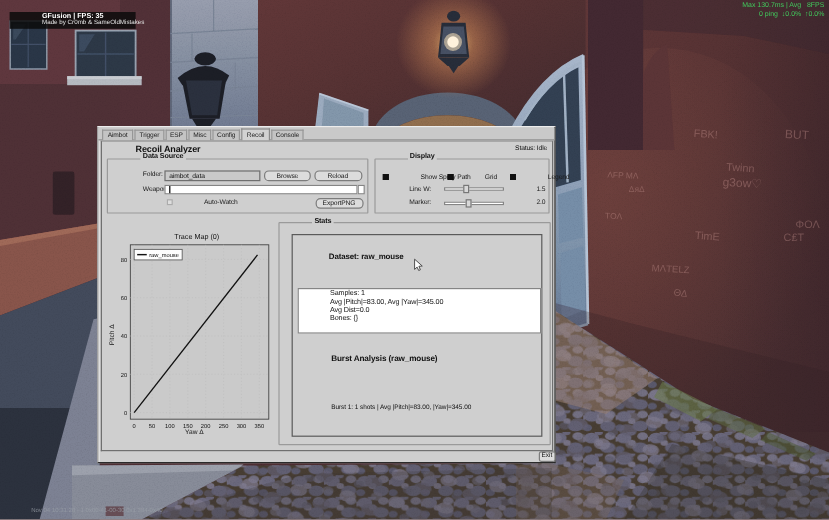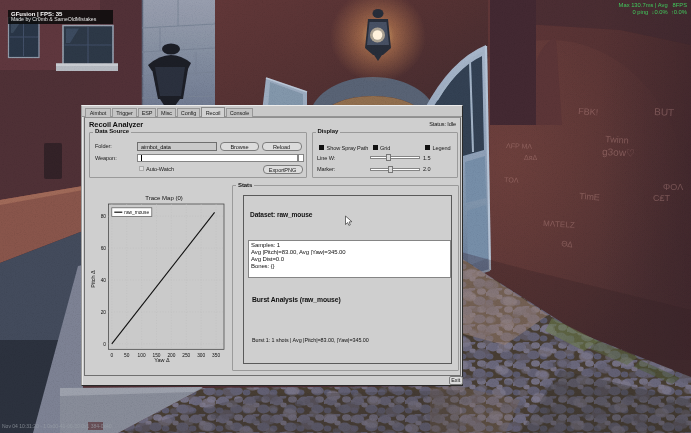--- a/index.html
+++ b/index.html
@@ -1,16 +1,16 @@
 <!DOCTYPE html>
 <html><head><meta charset="utf-8"><style>
 html,body{margin:0;padding:0;}
 #scene{position:relative;width:691px;height:433px;overflow:hidden;background:#44282c;font-family:"Liberation Sans",sans-serif;}
 #scene *{position:absolute;box-sizing:border-box;}
-.t{white-space:nowrap;}
+.t{white-space:nowrap;margin-left:24px;}
 .tab{top:2px;height:9px;background:#c4c4c4;border:1px solid #979797;border-bottom:none;font-size:5.5px;letter-spacing:-0.1px;text-align:center;line-height:8.5px;color:#222;}
 .tab.sel{top:1px;height:11px;background:#d2d2d2;line-height:10px;border-color:#8a8a8a;}
 .grp{border:1px solid #9a9a9a;border-radius:1px;}
 .grplbl{font-size:6px;font-weight:bold;background:#cfcfcf;padding:0 2px;line-height:6px;letter-spacing:-0.1px;}
 .lbl{font-size:5.6px;letter-spacing:-0.1px;color:#1a1a1a;}
 .btn{background:#dcdcdc;border:1px solid #7c7c7c;border-radius:4px;font-size:5.6px;letter-spacing:-0.1px;text-align:center;color:#1a1a1a;}
 .entry{background:#fff;border:1px solid #858585;}
 .cb{width:5px;height:5px;border:1px solid #ababab;background:#dedede;}
 .cb.on{background:#111;border-color:#111;}
 </style></head><body>

